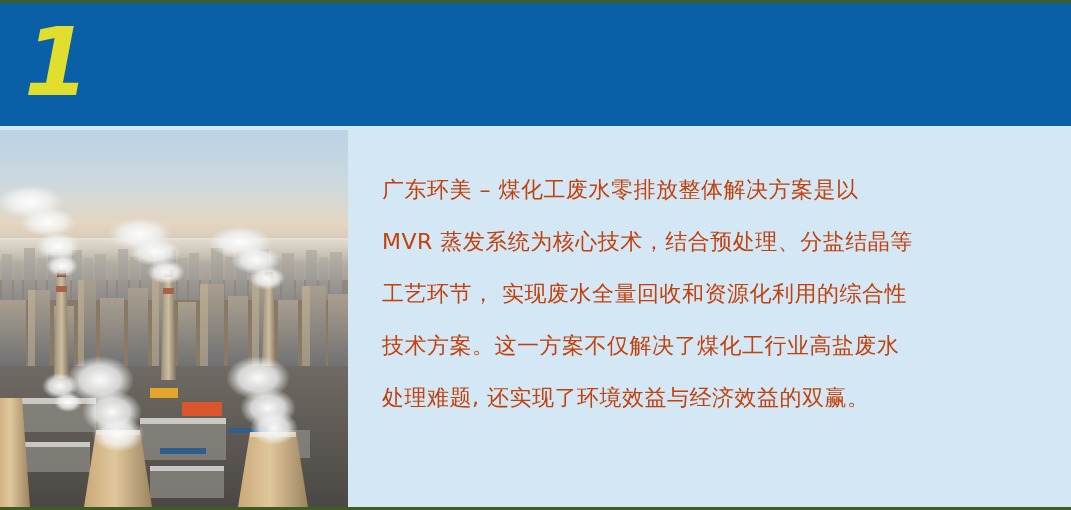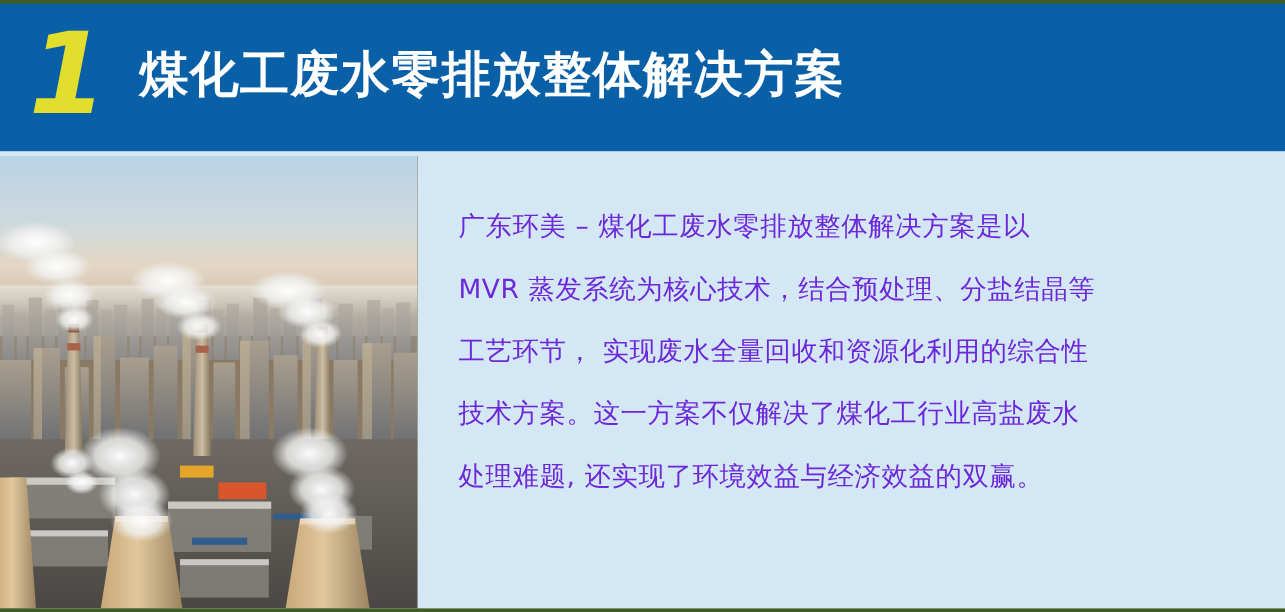--- a/index.html
+++ b/index.html
@@ -97,40 +97,39 @@
   }
   .photo svg { display: block; }
 
   
   .paragraph {
     position: absolute;
     left: 382px;
     top: 164px;
     width: 618px;
     z-index: 3;
-    color: #6d28d9;
+    color: #c2410c;
     font-size: 22px;
     line-height: 52px;
     letter-spacing: 0.5px;
     font-family: "DejaVu Sans", "Liberation Sans", sans-serif;
     white-space: pre-line;
   }
 </style>
 </head>
 <body>
 
 <div class="page">
 
   <div class="top-rule"></div>
 
   <div class="header-band"></div>
 
   <div class="section-number">1</div>
 
-  <div class="header-title">煤化工废水零排放整体解决方案</div>
 
   <div class="body-area"></div>
 
   <div class="photo">
     <svg width="348" height="377" viewBox="0 0 348 377" xmlns="http://www.w3.org/2000/svg">
       <defs>
         <linearGradient id="sky" x1="0" y1="0" x2="0" y2="1">
           <stop offset="0%" stop-color="#b9d3e6"></stop>
           <stop offset="38%" stop-color="#cfd9dd"></stop>
           <stop offset="62%" stop-color="#e4d6c2"></stop>

